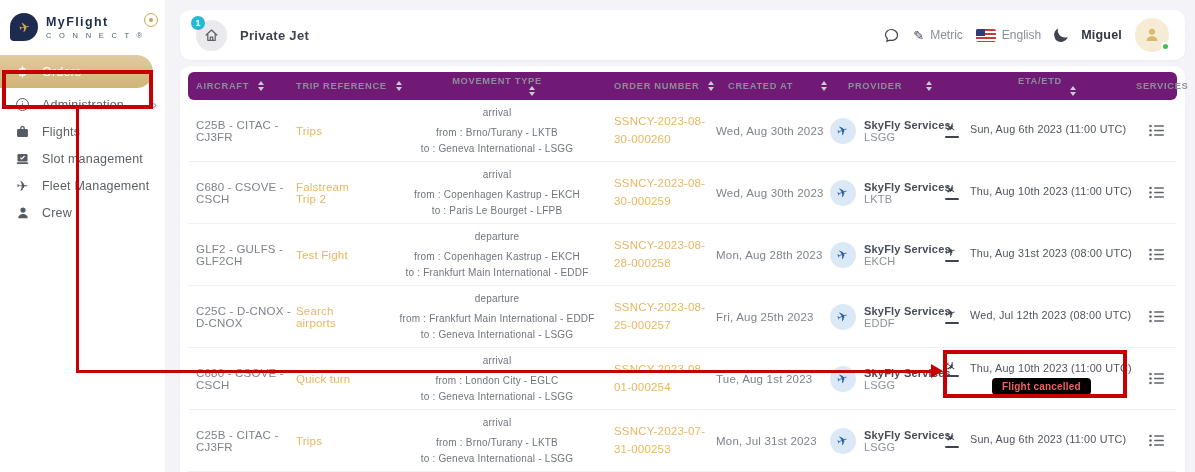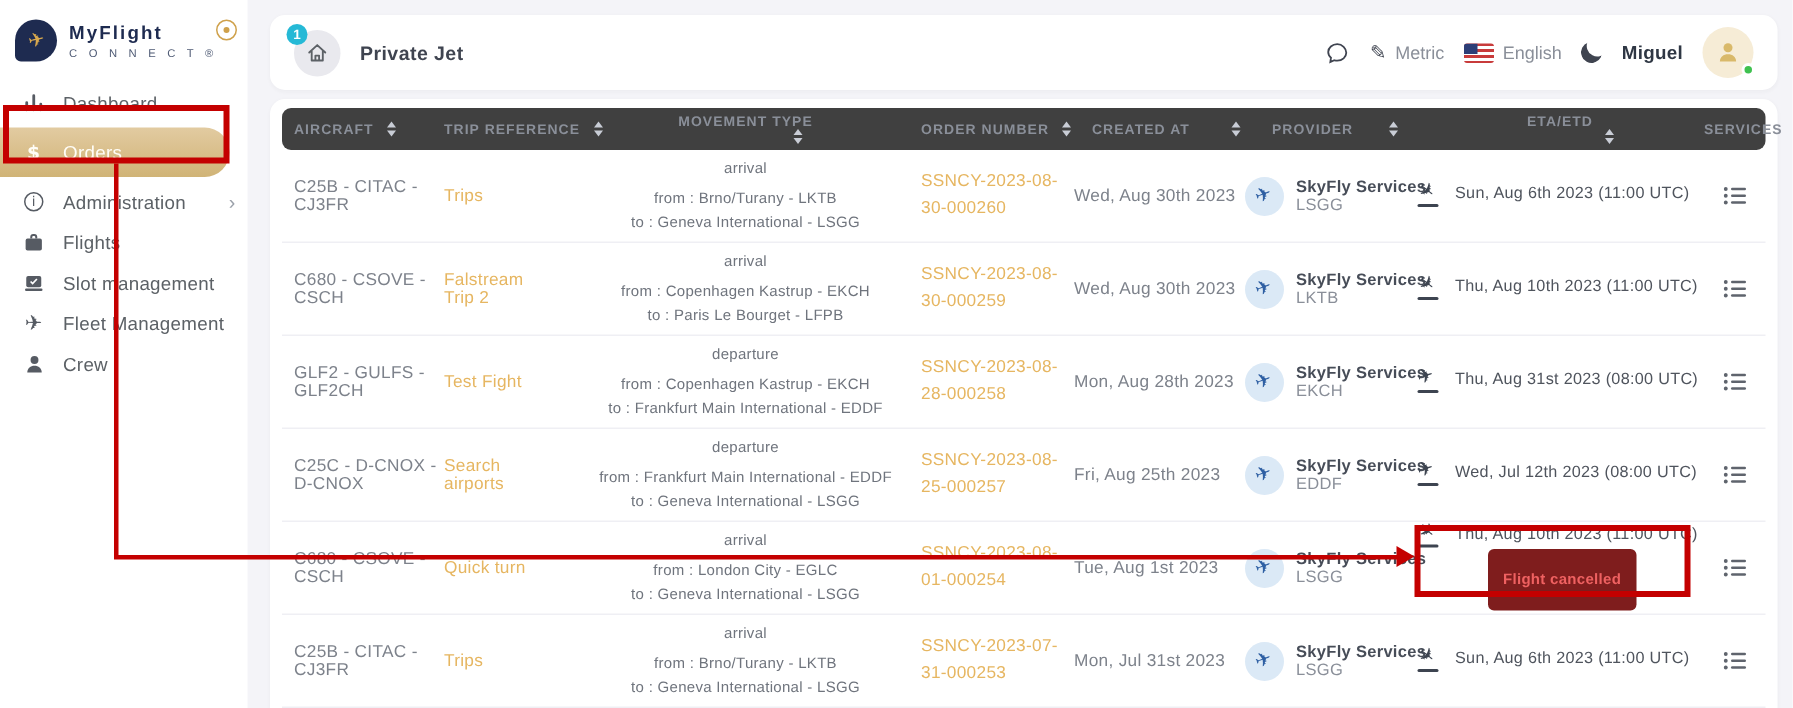--- a/index.html
+++ b/index.html
@@ -50,21 +50,21 @@
   .flag::before { content:""; position:absolute; left:0; top:0; width:9px; height:7px; background:#2c3e77; }
   .moon { width:14px; height:14px; border-radius:50%; box-shadow:inset 5px -3px 0 0 #3f4450; transform:rotate(-18deg); }
   .user-name { color:#2f3744; font-weight:bold; font-size:12.5px; letter-spacing:.2px; }
   .avatar { width:34px; height:34px; border-radius:50%; background:#f6ecd6; position:relative;
             display:flex; align-items:center; justify-content:center; cursor:pointer; }
   .avatar .dot { position:absolute; right:-1px; bottom:1px; width:9px; height:9px; background:#3fc14f;
                  border:2px solid #fff; border-radius:50%; }
   
   .table-card { margin-top:6px; background:#fff; border-radius:10px 10px 0 0; height:406px; padding:6px 8px 0 8px;
                 --cols:100px 84px 234px 102px 114px 114px 192px 1fr; box-shadow:0 1px 3px rgba(40,40,60,.04); }
-  .thead { display:grid; grid-template-columns:var(--cols); background:#404040; border-radius:6px; height:28px;
+  .thead { display:grid; grid-template-columns:var(--cols); background:#701a75; border-radius:6px; height:28px;
            align-items:center; font-size:9.3px; font-weight:bold; letter-spacing:.7px; color:#8a8f99;
            padding-left:8px; white-space:nowrap; }
   .th { display:flex; align-items:center; cursor:pointer; }
   .th.c { justify-content:center;flex-direction:column; }
   .sort { display:inline-flex; flex-direction:column; gap:2px; margin-left:9px; }
   .sort i { width:0; height:0; border-left:3.5px solid transparent; border-right:3.5px solid transparent; }
   .sort .up { border-bottom:4px solid #c9cdd6; }
   .sort .dn { border-top:4px solid #c9cdd6; }
   .trow { display:grid; grid-template-columns:var(--cols); align-items:center; min-height:62px;
           border-bottom:1px solid #efeff4; padding-left:8px; font-size:11.5px; color:#7d828b; letter-spacing:.2px; }
@@ -82,22 +82,22 @@
   .pcode { display:block; color:#8a8f99; font-size:11px; margin-top:0; }
   .cell.eta { display:flex; align-items:flex-start; gap:8px; color:#4f545d; font-size:10.8px; white-space:nowrap; }
   .eta-col { display:flex; flex-direction:column; gap:4px; }
   .eta-ic { position:relative; width:18px; height:16px; flex:0 0 auto; margin-top:-1px; }
   .eta-ic .pl { position:absolute; left:1px; top:-2px; font-family:"DejaVu Sans",sans-serif;
                 color:#3d4450; font-size:13px; display:inline-block; }
   .eta-ic::after { content:""; position:absolute; left:1px; bottom:0; width:14px; height:2px;
                    background:#3d4450; border-radius:1px; }
   .eta-ic.landing .pl { transform:rotate(38deg); }
   .eta-ic.takeoff .pl { transform:rotate(-16deg); }
-  .badge-cancel { background:#7f1d1d; color:#ef6161; font-size:10px; font-weight:bold;
-                  padding:15px 10px; border-radius:4px; align-self:flex-start; margin-left:22px; }
+  .badge-cancel { background:#000000; color:#ef6161; font-size:10px; font-weight:bold;
+                  padding:3px 10px; border-radius:4px; align-self:flex-start; margin-left:22px; }
   .cell.services { display:flex; justify-content:center; cursor:pointer; }
   
   .ann { position:absolute; z-index:40; pointer-events:none; }
   #ab1 { left:2px;  top:70px;  width:151px; height:39px; border:4px solid #c40000; }
   #avl { left:76px; top:109px; width:3px;  height:261px; background:#c40000; }
   #ahl { left:76px; top:370px; width:856px; height:3px;  background:#c40000; }
   #aar { left:931px; top:364px; width:0; height:0;
          border-top:7px solid transparent; border-bottom:7px solid transparent; border-left:12px solid #c40000; }
   #ab2 { left:943px; top:350px; width:184px; height:48px; border:4px solid #c40000; }
   svg { display:block; }
@@ -110,28 +110,20 @@
     <div class="logo-pin">
         <span class="pl">✈</span>
       </div>
     <div>
       <div class="logo-t1">MyFlight</div>
       <div class="logo-t2">C O N N E C T ®</div>
     </div>
     <span class="collapse"></span>
   </div>
   <nav>
-    <div class="nav-item">
-      <span class="nico">
-        <svg width="15" height="15" viewBox="0 0 16 16">
-            <path d="M3 13V8M8 13V3M13 13v-4" stroke="#565b63" stroke-width="2" stroke-linecap="round" fill="none"></path>
-          </svg>
-      </span>
-      <span>Dashboard</span>
-    </div>
     <div class="nav-item active">
       <span class="nico">$</span>
       <span>Orders</span>
     </div>
     <div class="nav-item">
       <span class="nico">
           <span class="ico-circle-i">i</span>
         </span>
       <span>Administration</span>
       <span class="chev">›</span>

